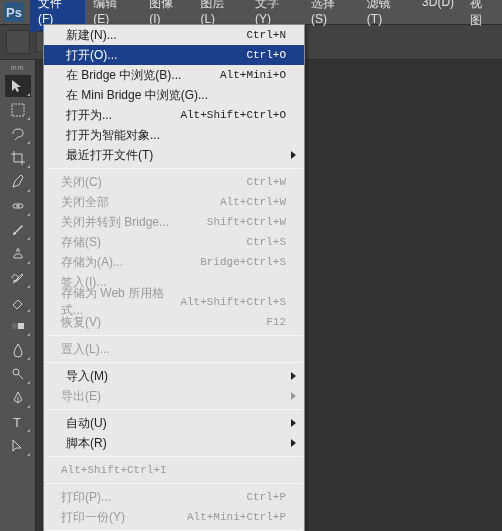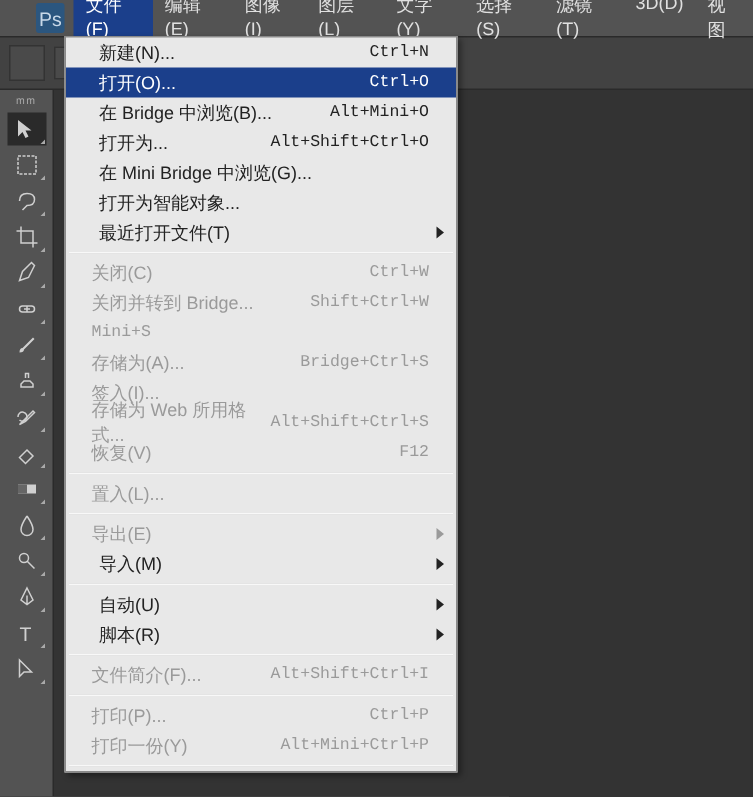--- a/index.html
+++ b/index.html
@@ -1,18 +1,18 @@
 <!DOCTYPE html>
 <html><head>
 <meta charset="utf-8">
 <style>
 * { margin: 0; padding: 0; box-sizing: border-box; font-family: "Microsoft YaHei", sans-serif; }
 body { background: #535353; width: 502px; height: 531px; overflow: hidden; font-size: 12px; }
 .menubar { background: #535353; height: 24px; display: flex; align-items: center; padding-left: 4px; }
-.logo { width: 20px; height: 20px; background: #2b567f; color: #c8d8e8; font-weight: normal; font-size: 13px; display: flex; align-items: center; justify-content: center; border-radius: 2px; margin-right: 6px; margin-left: 20px; }
+.logo { width: 20px; height: 20px; background: #2b567f; color: #c8d8e8; font-weight: bold; font-size: 13px; display: flex; align-items: center; justify-content: center; border-radius: 2px; margin-right: 6px; }
 .menubar-item { color: #e0e0e0; padding: 3px 8px; cursor: pointer; }
 .menubar-item.active { background: #1b3f8b; color: #fff; }
 .opts-bar { background: #424242; height: 36px; border-top: 1px solid #2a2a2a; border-bottom: 1px solid #2a2a2a; display: flex; align-items: center; padding-left: 6px; gap: 6px; }
 .opt-slot { width: 24px; height: 24px; background: #4a4a4a; border: 1px solid #333; }
 .opt-dd { width: 34px; height: 22px; background: #4a4a4a; border: 1px solid #333; display: flex; align-items: center; justify-content: flex-end; padding-right: 3px; color: #aaa; font-size: 9px; }
 .workspace { display: flex; height: calc(531px - 60px); }
 .toolbar { width: 36px; background: #535353; border-right: 1px solid #2a2a2a; display: flex; flex-direction: column; align-items: center; padding-top: 4px; }
 .ruler-label { color: #aaa; font-size: 7px; letter-spacing: 1px; margin-bottom: 3px; }
 .tool { width: 26px; height: 22px; margin: 1px 0; display: flex; align-items: center; justify-content: center; color: #d0d0d0; cursor: pointer; position: relative; }
 .tool.active { background: #2a2a2a; }
@@ -166,44 +166,49 @@
     </div>
     <div class="mi hl">
       <span class="lbl">打开(O)...</span>
       <span class="sc">Ctrl+O</span>
     </div>
     <div class="mi">
       <span class="lbl">在 Bridge 中浏览(B)...</span>
       <span class="sc">Alt+Mini+O</span>
     </div>
     <div class="mi">
+      <span class="lbl">在 Mini Bridge 中浏览(G)...</span>
+    </div>
+    <div class="mi">
       <span class="lbl">打开为...</span>
       <span class="sc">Alt+Shift+Ctrl+O</span>
     </div>
     <div class="mi">
-      <span class="lbl">在 Mini Bridge 中浏览(G)...</span>
-    </div>
-    <div class="mi">
       <span class="lbl">打开为智能对象...</span>
     </div>
     <div class="mi">
       <span class="lbl">最近打开文件(T)</span>
       <span class="arr"></span>
     </div>
     <div class="sep"></div>
     <div class="mi dis">
       <span class="lbl">关闭(C)</span>
       <span class="sc">Ctrl+W</span>
     </div>
     <div class="mi dis">
+      <span class="lbl">关闭全部</span>
+      <span class="sc">Alt+Ctrl+W</span>
+    </div>
+    <div class="mi dis">
       <span class="lbl">关闭并转到 Bridge...</span>
       <span class="sc">Shift+Ctrl+W</span>
     </div>
     <div class="mi dis">
-      <span class="sc">Mini+S</span>
+      <span class="lbl">存储(S)</span>
+      <span class="sc">Ctrl+S</span>
     </div>
     <div class="mi dis">
       <span class="lbl">存储为(A)...</span>
       <span class="sc">Bridge+Ctrl+S</span>
     </div>
     <div class="mi dis">
       <span class="lbl">签入(I)...</span>
     </div>
     <div class="mi dis">
       <span class="lbl">存储为 Web 所用格式...</span>
@@ -211,40 +216,39 @@
     </div>
     <div class="mi dis">
       <span class="lbl">恢复(V)</span>
       <span class="sc">F12</span>
     </div>
     <div class="sep"></div>
     <div class="mi dis">
       <span class="lbl">置入(L)...</span>
     </div>
     <div class="sep"></div>
+    <div class="mi">
+      <span class="lbl">导入(M)</span>
+      <span class="arr"></span>
+    </div>
     <div class="mi dis">
       <span class="lbl">导出(E)</span>
       <span class="arr"></span>
     </div>
-    <div class="mi">
-      <span class="lbl">导入(M)</span>
-      <span class="arr"></span>
-    </div>
     <div class="sep"></div>
     <div class="mi">
       <span class="lbl">自动(U)</span>
       <span class="arr"></span>
     </div>
     <div class="mi">
       <span class="lbl">脚本(R)</span>
       <span class="arr"></span>
     </div>
     <div class="sep"></div>
     <div class="mi dis">
-      <span class="lbl">文件简介(F)...</span>
       <span class="sc">Alt+Shift+Ctrl+I</span>
     </div>
     <div class="sep"></div>
     <div class="mi dis">
       <span class="lbl">打印(P)...</span>
       <span class="sc">Ctrl+P</span>
     </div>
     <div class="mi dis">
       <span class="lbl">打印一份(Y)</span>
       <span class="sc">Alt+Mini+Ctrl+P</span>

